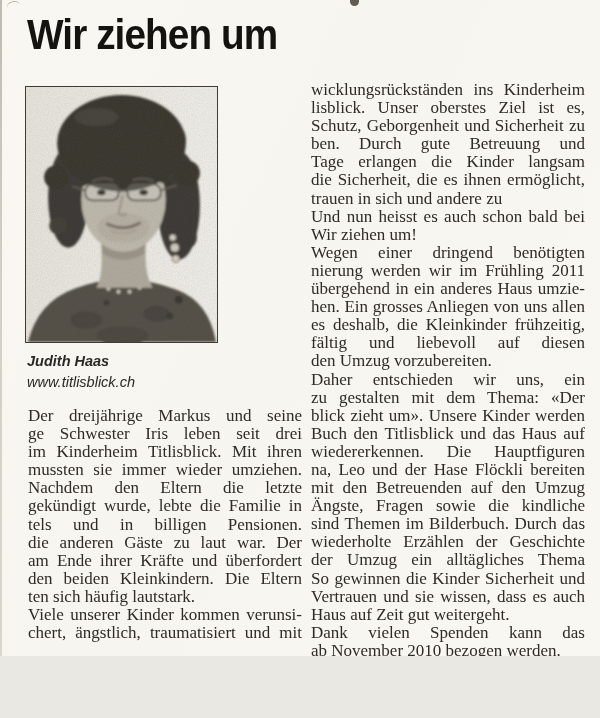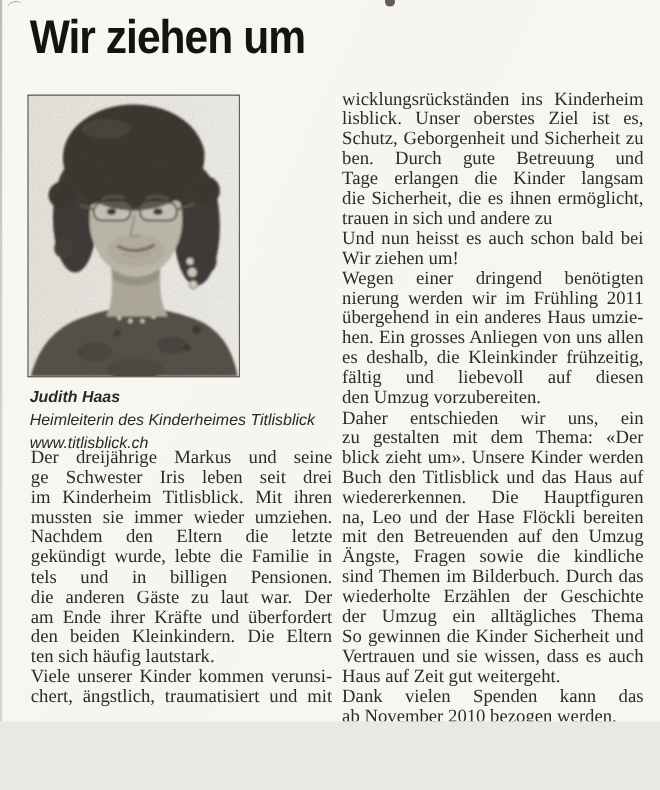--- a/index.html
+++ b/index.html
@@ -144,21 +144,20 @@
           <circle cx="148" cy="160" r="4.4" fill="#d6d1c4" stroke="#6b655a" stroke-width="1"></circle>
           <circle cx="149" cy="171" r="3.6" fill="#dcd7ca" stroke="#6b655a" stroke-width="1"></circle>
         </g>
       </g>
       <rect width="190" height="254" filter="url(#pgrain)" opacity="0.4"></rect>
     </svg>
   </div>
 
   <div class="caption">
     <div class="name">Judith Haas</div>
-    <div>Heimleiterin des Kinderheimes Titlisblick</div>
     <div>www.titlisblick.ch</div>
   </div>
 
   <div class="body" id="left-body">
       <div class="bline just">Der dreijährige Markus und seine einjähri-</div>
       <div class="bline just">ge Schwester Iris leben seit drei Monaten</div>
       <div class="bline just">im Kinderheim Titlisblick. Mit ihren Eltern</div>
       <div class="bline just">mussten sie immer wieder umziehen.</div>
       <div class="bline just">Nachdem den Eltern die letzte Wohnung</div>
       <div class="bline just">gekündigt wurde, lebte die Familie in Ho-</div>

